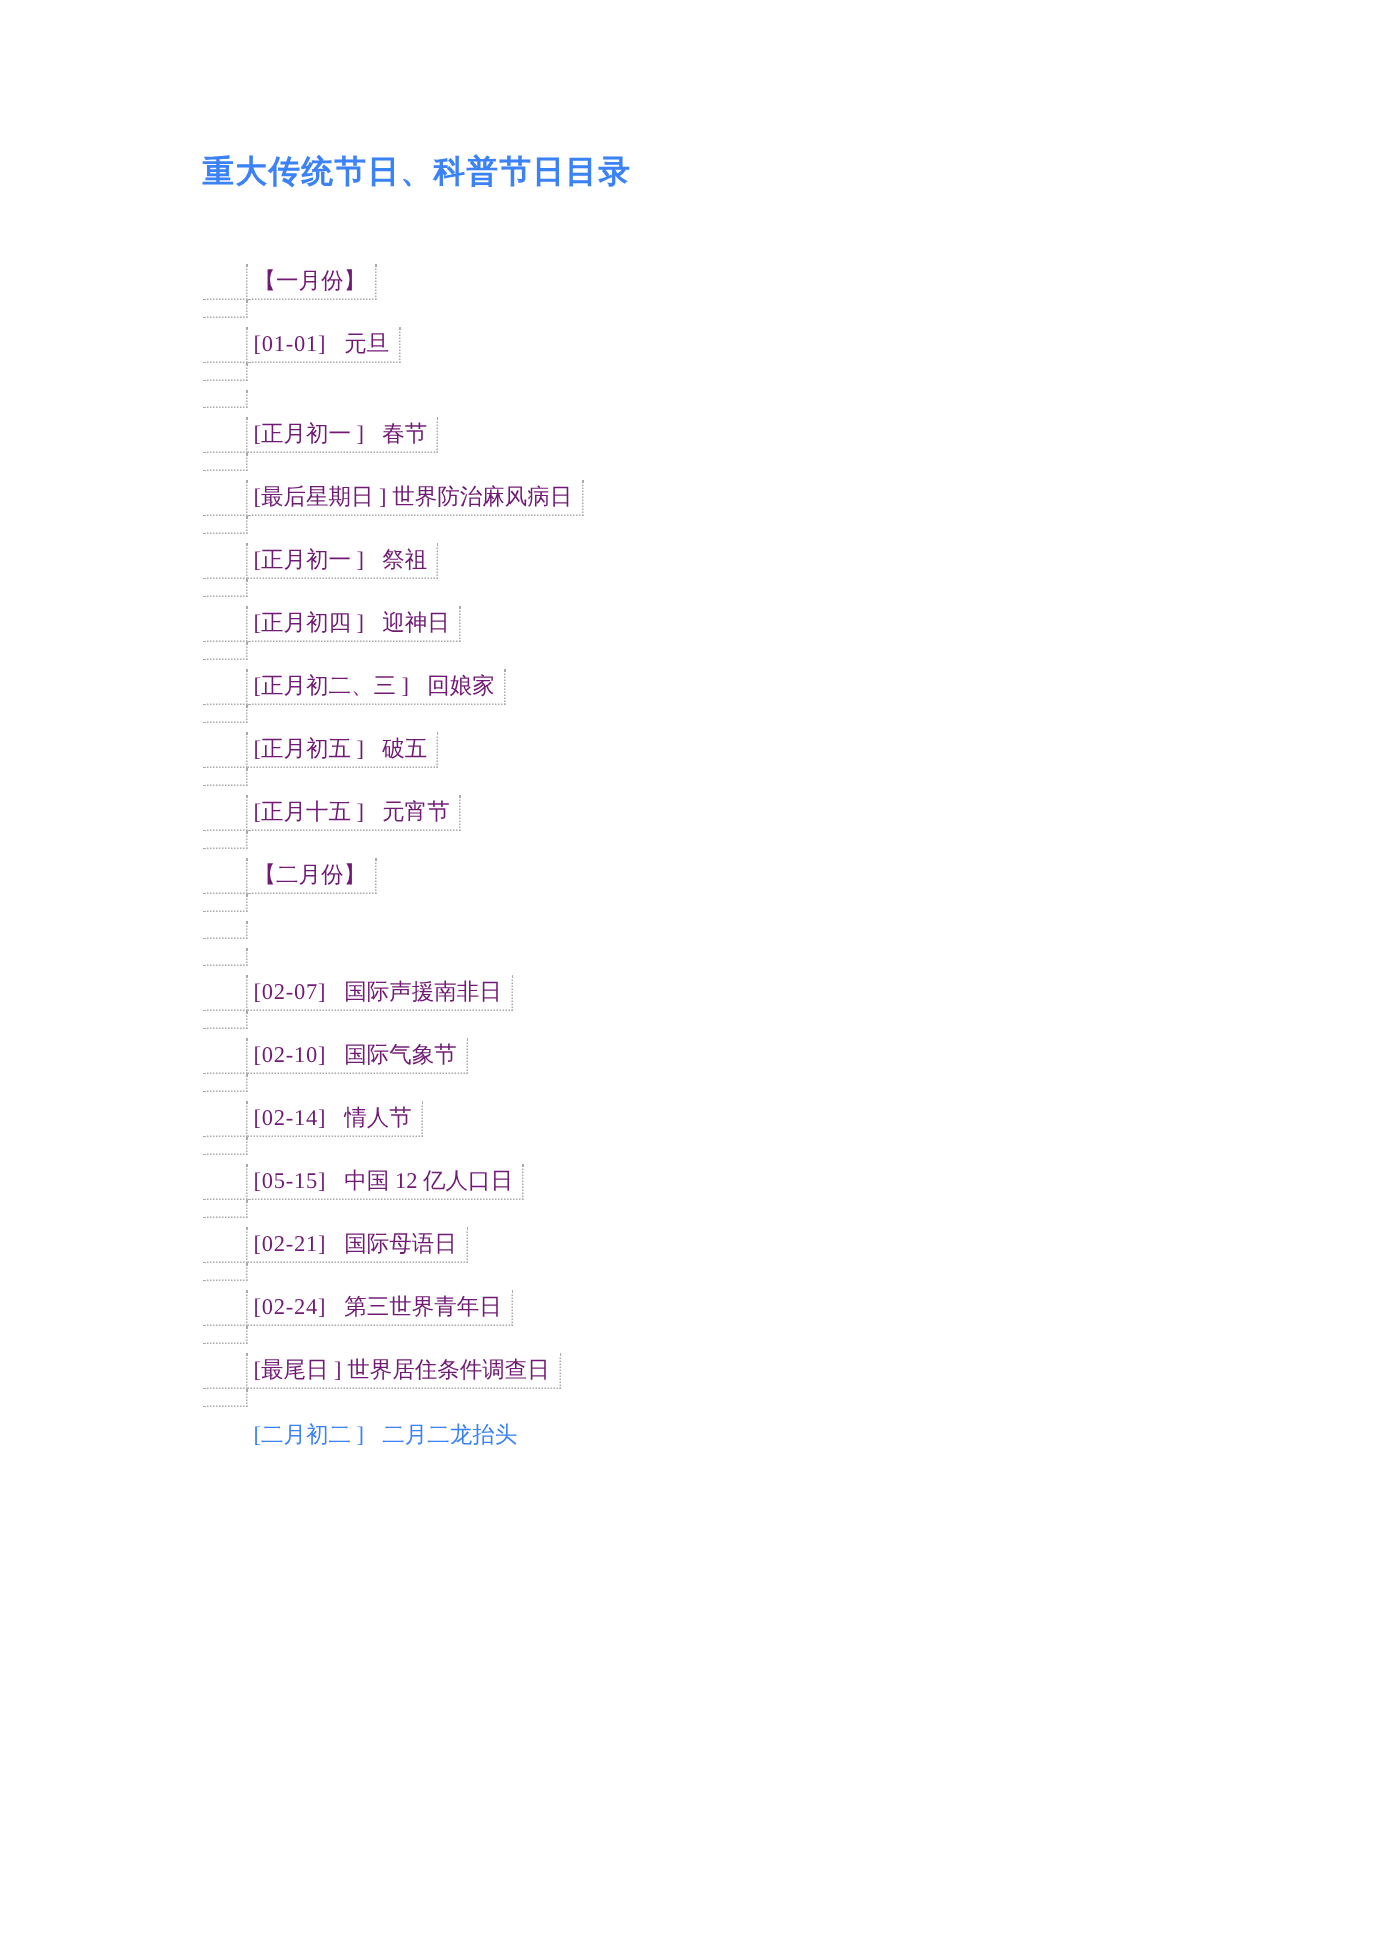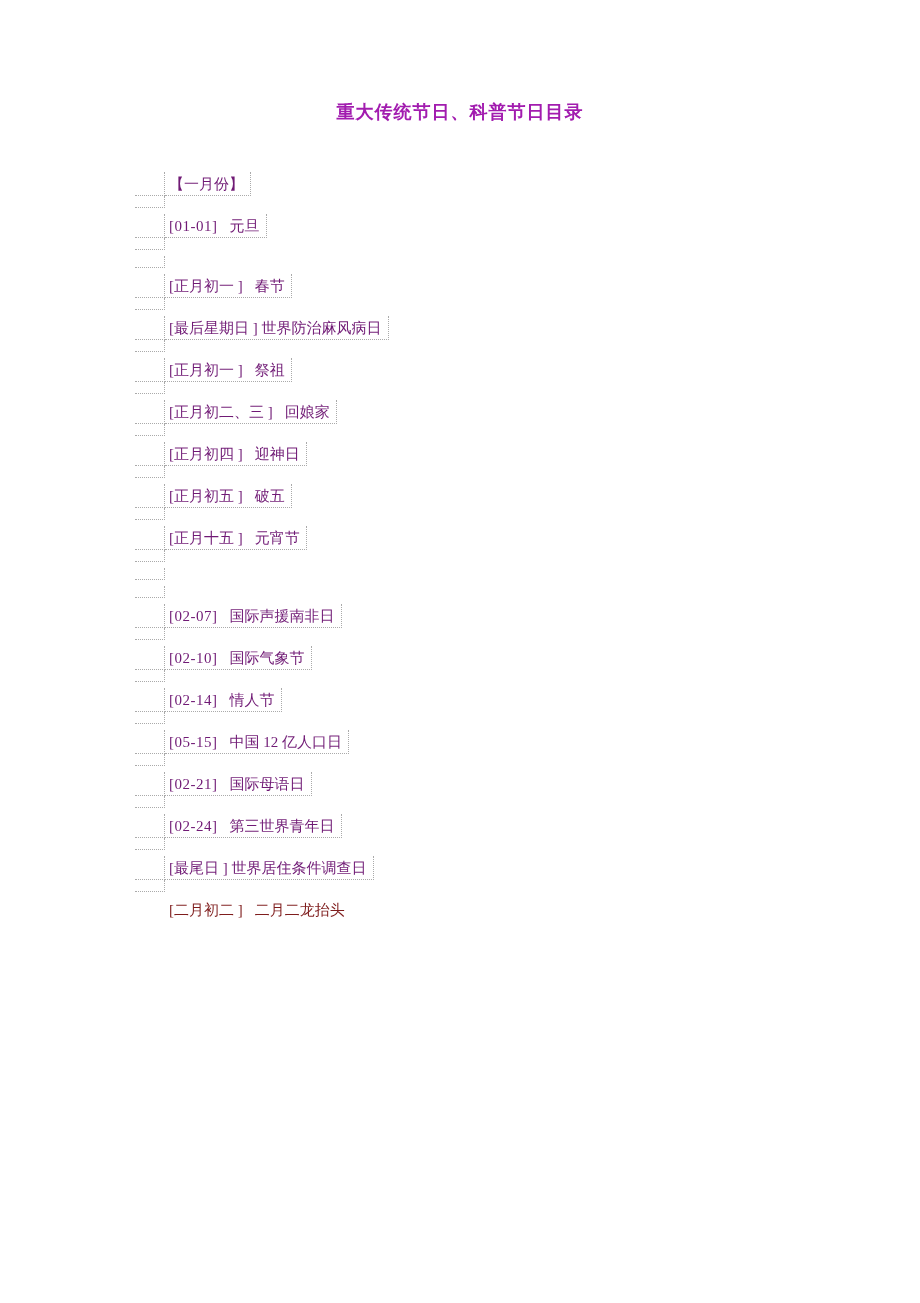--- a/index.html
+++ b/index.html
@@ -7,23 +7,23 @@
       width: 920px;
       height: 1303px;
       background: #fff;
       font-family: "SimSun", "Songti SC", serif;
       font-size: 15px;
       color: #333;
       padding: 100px 135px 0 135px;
       position: relative;
     }
     .title {
-      text-align: center;
-      font-size: 18px;
-      color: #a21caf;
+      text-align: left;
+      font-size: 21px;
+      color: #3b82f6;
       margin-bottom: 48px;
       letter-spacing: 1px;
     }
     .row-wrap {
       margin-bottom: 6px;
     }
     .row-top {
       display: flex;
       align-items: flex-end;
     }
@@ -53,21 +53,21 @@
       display: flex;
       align-items: center;
       height: 24px;
     }
     .row-last .spacer {
       width: 30px;
       flex-shrink: 0;
     }
     .row-last .ltxt {
       padding-left: 4px;
-      color: #7f1d1d;
+      color: #3b82f6;
     }
     .date-part { font-family: Liberation Serif, serif; letter-spacing: 0.5px; }
     .gap { display: inline-block; width: 12px; }
   </style>
 </head>
 <body>
 
 <h1 class="title">重大传统节日、科普节日目录</h1>
 
 <div id="list">
@@ -105,42 +105,49 @@
     <div class="row-wrap">
       <div class="row-top">
         <div class="lead-cell"></div>
         <div class="content-cell">[正月初一  ]<span class="gap"></span>祭祖</div>
       </div>
       <div class="row-bot"></div>
     </div>
     <div class="row-wrap">
       <div class="row-top">
         <div class="lead-cell"></div>
+        <div class="content-cell">[正月初四  ]<span class="gap"></span>迎神日</div>
+      </div>
+      <div class="row-bot"></div>
+    </div>
+    <div class="row-wrap">
+      <div class="row-top">
+        <div class="lead-cell"></div>
         <div class="content-cell">[正月初二、三  ]<span class="gap"></span>回娘家</div>
       </div>
       <div class="row-bot"></div>
     </div>
     <div class="row-wrap">
       <div class="row-top">
         <div class="lead-cell"></div>
-        <div class="content-cell">[正月初四  ]<span class="gap"></span>迎神日</div>
-      </div>
-      <div class="row-bot"></div>
-    </div>
-    <div class="row-wrap">
-      <div class="row-top">
-        <div class="lead-cell"></div>
         <div class="content-cell">[正月初五  ]<span class="gap"></span>破五</div>
       </div>
       <div class="row-bot"></div>
     </div>
     <div class="row-wrap">
       <div class="row-top">
         <div class="lead-cell"></div>
         <div class="content-cell">[正月十五  ]<span class="gap"></span>元宵节</div>
+      </div>
+      <div class="row-bot"></div>
+    </div>
+    <div class="row-wrap">
+      <div class="row-top">
+        <div class="lead-cell"></div>
+        <div class="content-cell">【二月份】</div>
       </div>
       <div class="row-bot"></div>
     </div>
     <div class="row-wrap">
       <div class="row-bot"></div>
     </div>
     <div class="row-wrap">
       <div class="row-bot"></div>
     </div>
     <div class="row-wrap">

